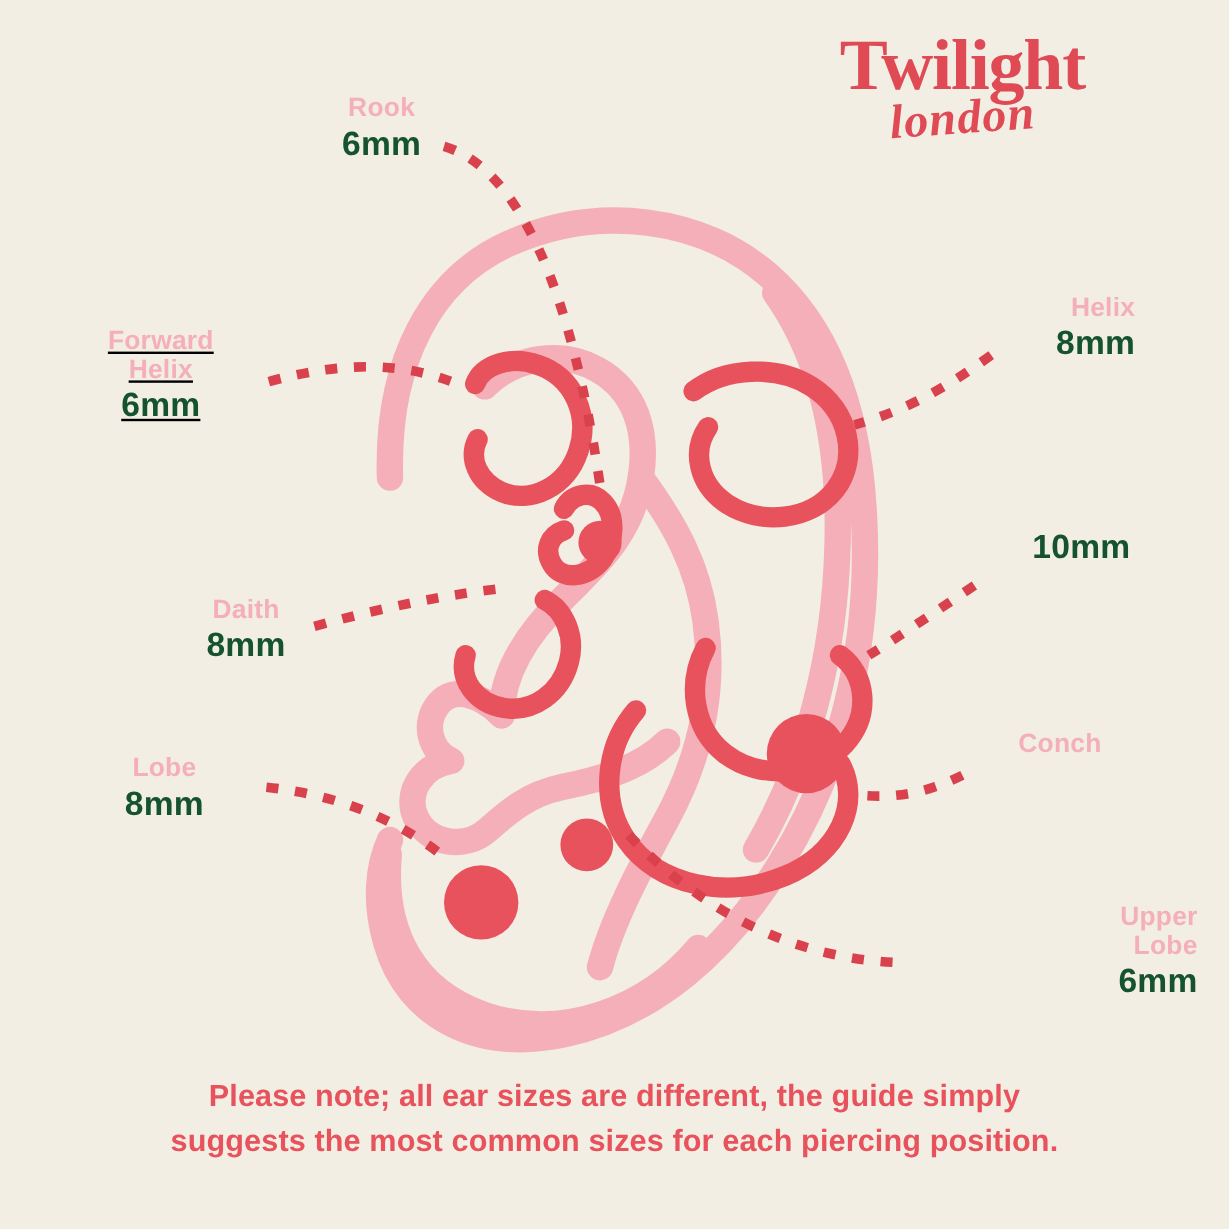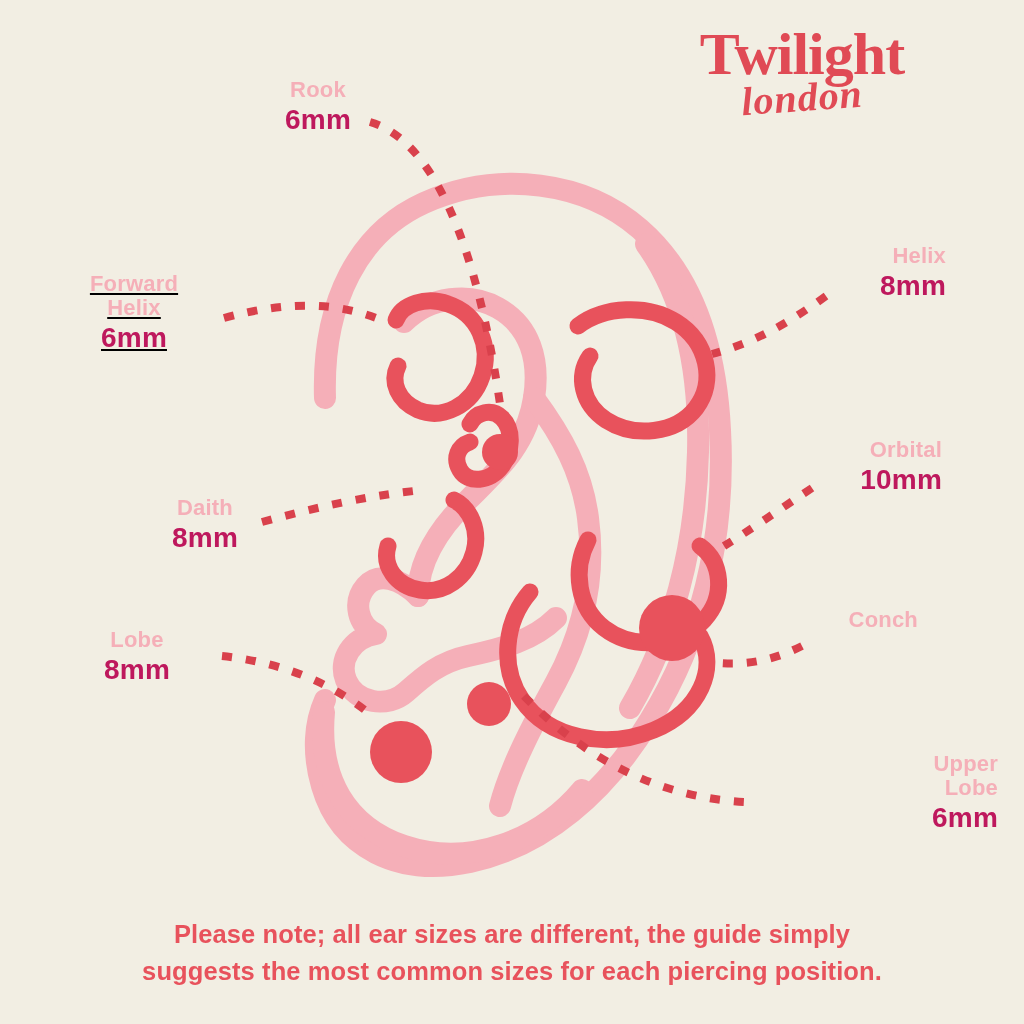--- a/index.html
+++ b/index.html
@@ -59,32 +59,32 @@
     font-weight: bold;
     font-size: 22px;
     line-height: 1.08;
     color: #F5AFB8;
     letter-spacing: 0.2px;
   }
   .callout .csize {
     font-weight: bold;
     font-size: 28px;
     line-height: 1.25;
-    color: #be185d;
+    color: #14532d;
     letter-spacing: 0.2px;
   }
   .align-right { text-align: right; }
   .align-left  { text-align: right; }
   .align-center{ text-align: center; }
 
   
   #footnote {
     position: absolute;
     left: 92px;
-    top: 916px;
+    top: 896px;
     width: 840px;
     text-align: center;
     color: #E8525C;
     font-size: 25.5px;
     font-weight: bold;
     line-height: 1.45;
     letter-spacing: 0.1px;
   }
 
   
@@ -232,21 +232,20 @@
     <div class="cname">Lobe</div>
     <div class="csize">8mm</div>
   </div>
 
   <div class="callout align-right" style="left:706px; top:244px; width:240px;">
     <div class="cname">Helix</div>
     <div class="csize">8mm</div>
   </div>
 
   <div class="callout align-right" style="left:696px; top:438px; width:246px;">
-    <div class="cname">Orbital</div>
     <div class="csize">10mm</div>
   </div>
 
   <div class="callout align-right" style="left:692px; top:608px; width:226px;">
     <div class="cname">Conch</div>
   </div>
 
   <div class="callout align-left" style="left:768px; top:752px; width:230px;">
     <div class="cname">Upper</div>
     <div class="cname">Lobe</div>

